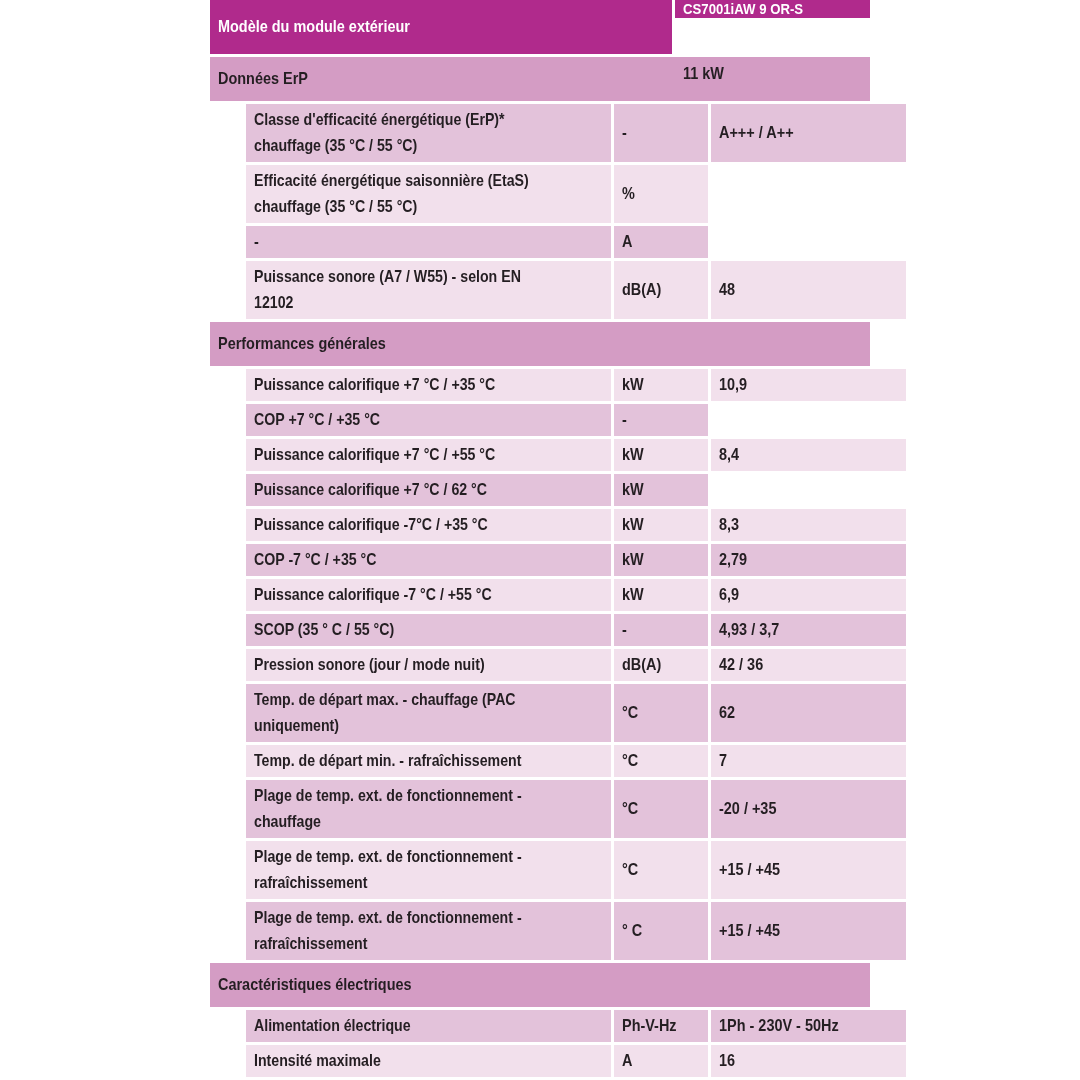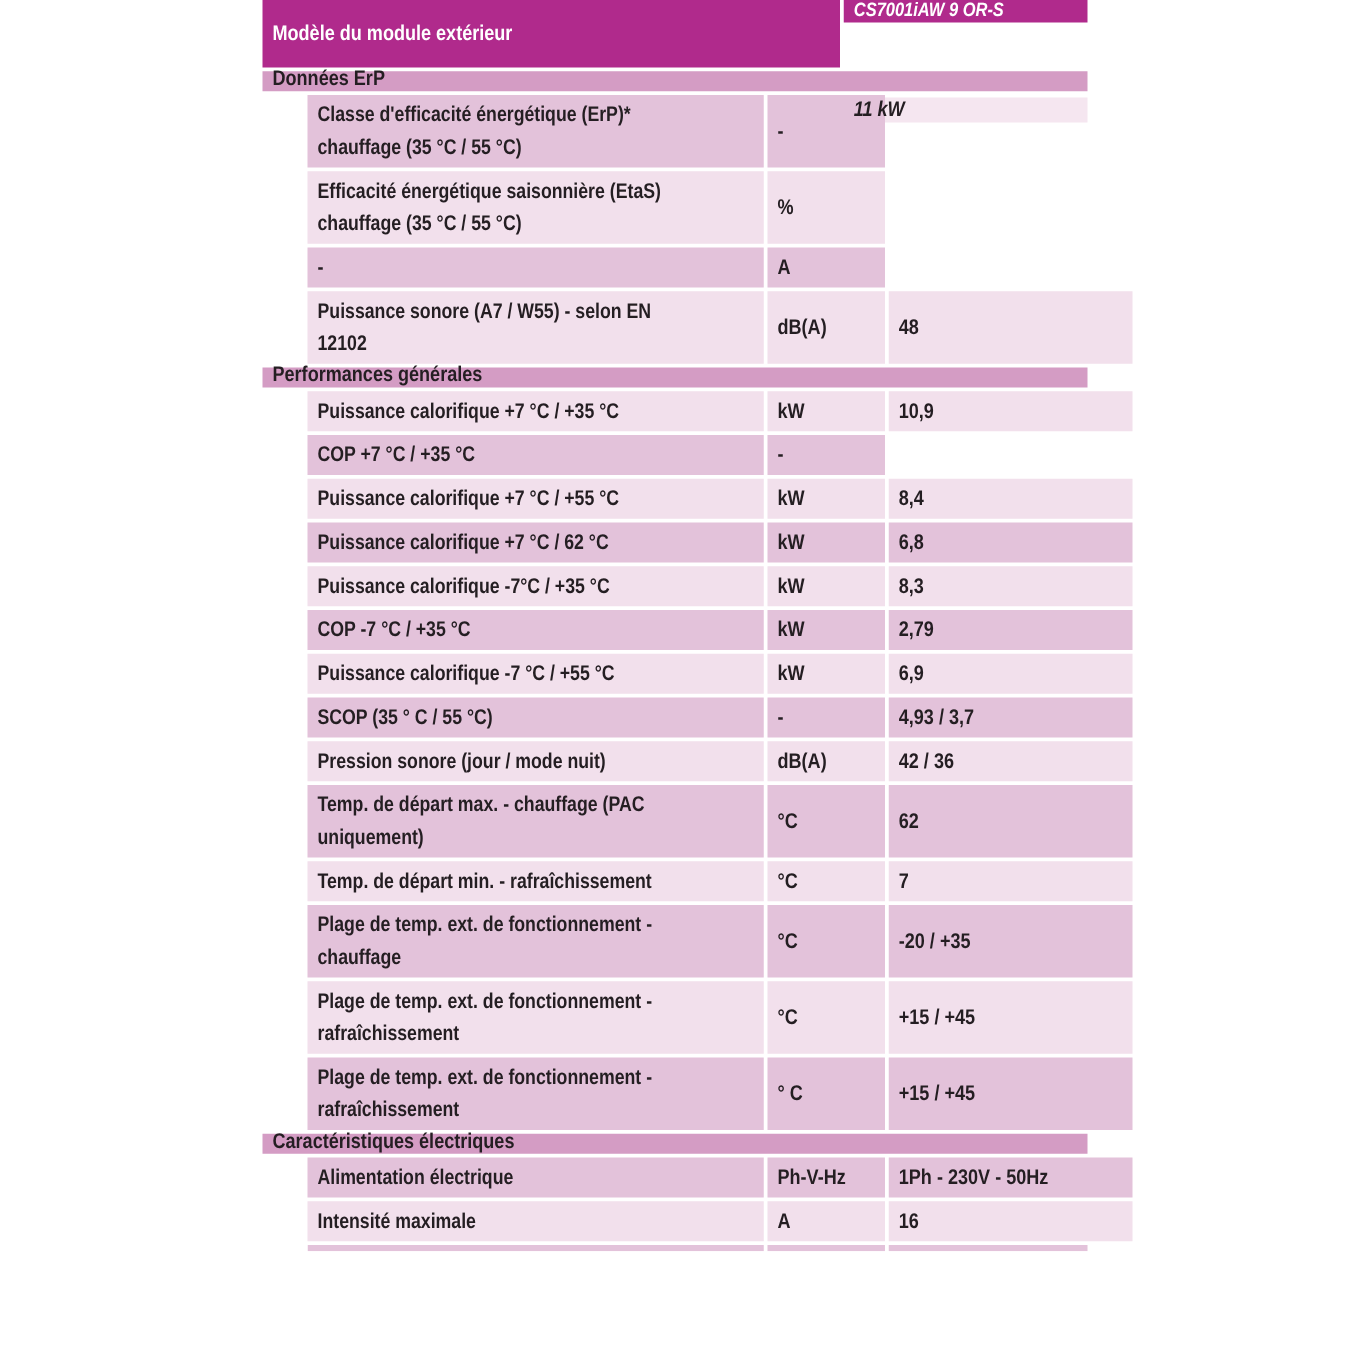--- a/index.html
+++ b/index.html
@@ -20,36 +20,36 @@
     position:absolute;left:210px;top:0;width:660px;
     display:flex;flex-direction:column;gap:3px;
   }
   
   .header-row{display:grid;grid-template-columns:462px 195px;column-gap:3px;}
   .header-left{
     background:var(--magenta);color:#ffffff;height:54px;
     display:flex;align-items:center;padding:0 8px;
     font-weight:700;font-size:17px;
   }
-  .header-right{display:flex;flex-direction:column;gap:16px;height:52px;font-style:italic;}
+  .header-right{display:flex;flex-direction:column;gap:2px;height:52px;}
   .header-model{
     background:var(--magenta);color:#ffffff;height:27px;
     display:flex;align-items:center;padding:0 8px;
     font-weight:700;font-size:15.5px;
   }
   .header-size{
     background:var(--sizecell);flex:1;
     display:flex;align-items:center;padding:0 8px;
     font-weight:700;font-size:17px;margin-top:44px;
   }
   
   #sections{display:contents;}
   .section-header{
-    background:var(--section);height:16px;
-    display:flex;align-items:flex-end;padding:0 8px;
+    background:var(--section);height:44px;
+    display:flex;align-items:center;padding:0 8px;
     font-weight:700;font-size:17px;
   }
   .row{display:grid;grid-template-columns:365px 94px 195px;column-gap:3px;margin-left:36px;}
   .cell{
     padding:3px 8px;display:flex;align-items:center;
     font-weight:700;font-size:17px;line-height:26px;
   }
   .row.dark .cell{background:var(--dark);}
   .row.light .cell{background:var(--light);}
   .row.partial{height:5px;overflow:hidden;}
@@ -79,20 +79,23 @@
 
   <div id="sections"><div class="section-header">
         <span class="txt">Données ErP</span>
       </div><div class="row dark">
         <div class="cell">
           <span class="lbl">Classe d'efficacité énergétique (ErP)* chauffage (35 °C / 55 °C)</span>
         </div>
         <div class="cell">
           <span class="txt">-</span>
         </div>
+        <div class="cell">
+          <span class="txt">A+++ / A++</span>
+        </div>
       </div><div class="row light">
         <div class="cell">
           <span class="lbl">Efficacité énergétique saisonnière (EtaS) chauffage (35 °C / 55 °C)</span>
         </div>
         <div class="cell">
           <span class="txt">%</span>
         </div>
       </div><div class="row dark">
         <div class="cell">
           <span class="txt">-</span>
@@ -138,23 +141,20 @@
         </div>
         <div class="cell">
           <span class="txt">8,4</span>
         </div>
       </div><div class="row dark">
         <div class="cell">
           <span class="lbl">Puissance calorifique +7 °C / 62 °C</span>
         </div>
         <div class="cell">
           <span class="txt">kW</span>
-        </div>
-        <div class="cell">
-          <span class="txt">6,8</span>
         </div>
       </div><div class="row light">
         <div class="cell">
           <span class="lbl">Puissance calorifique -7°C / +35 °C</span>
         </div>
         <div class="cell">
           <span class="txt">kW</span>
         </div>
         <div class="cell">
           <span class="txt">8,3</span>

